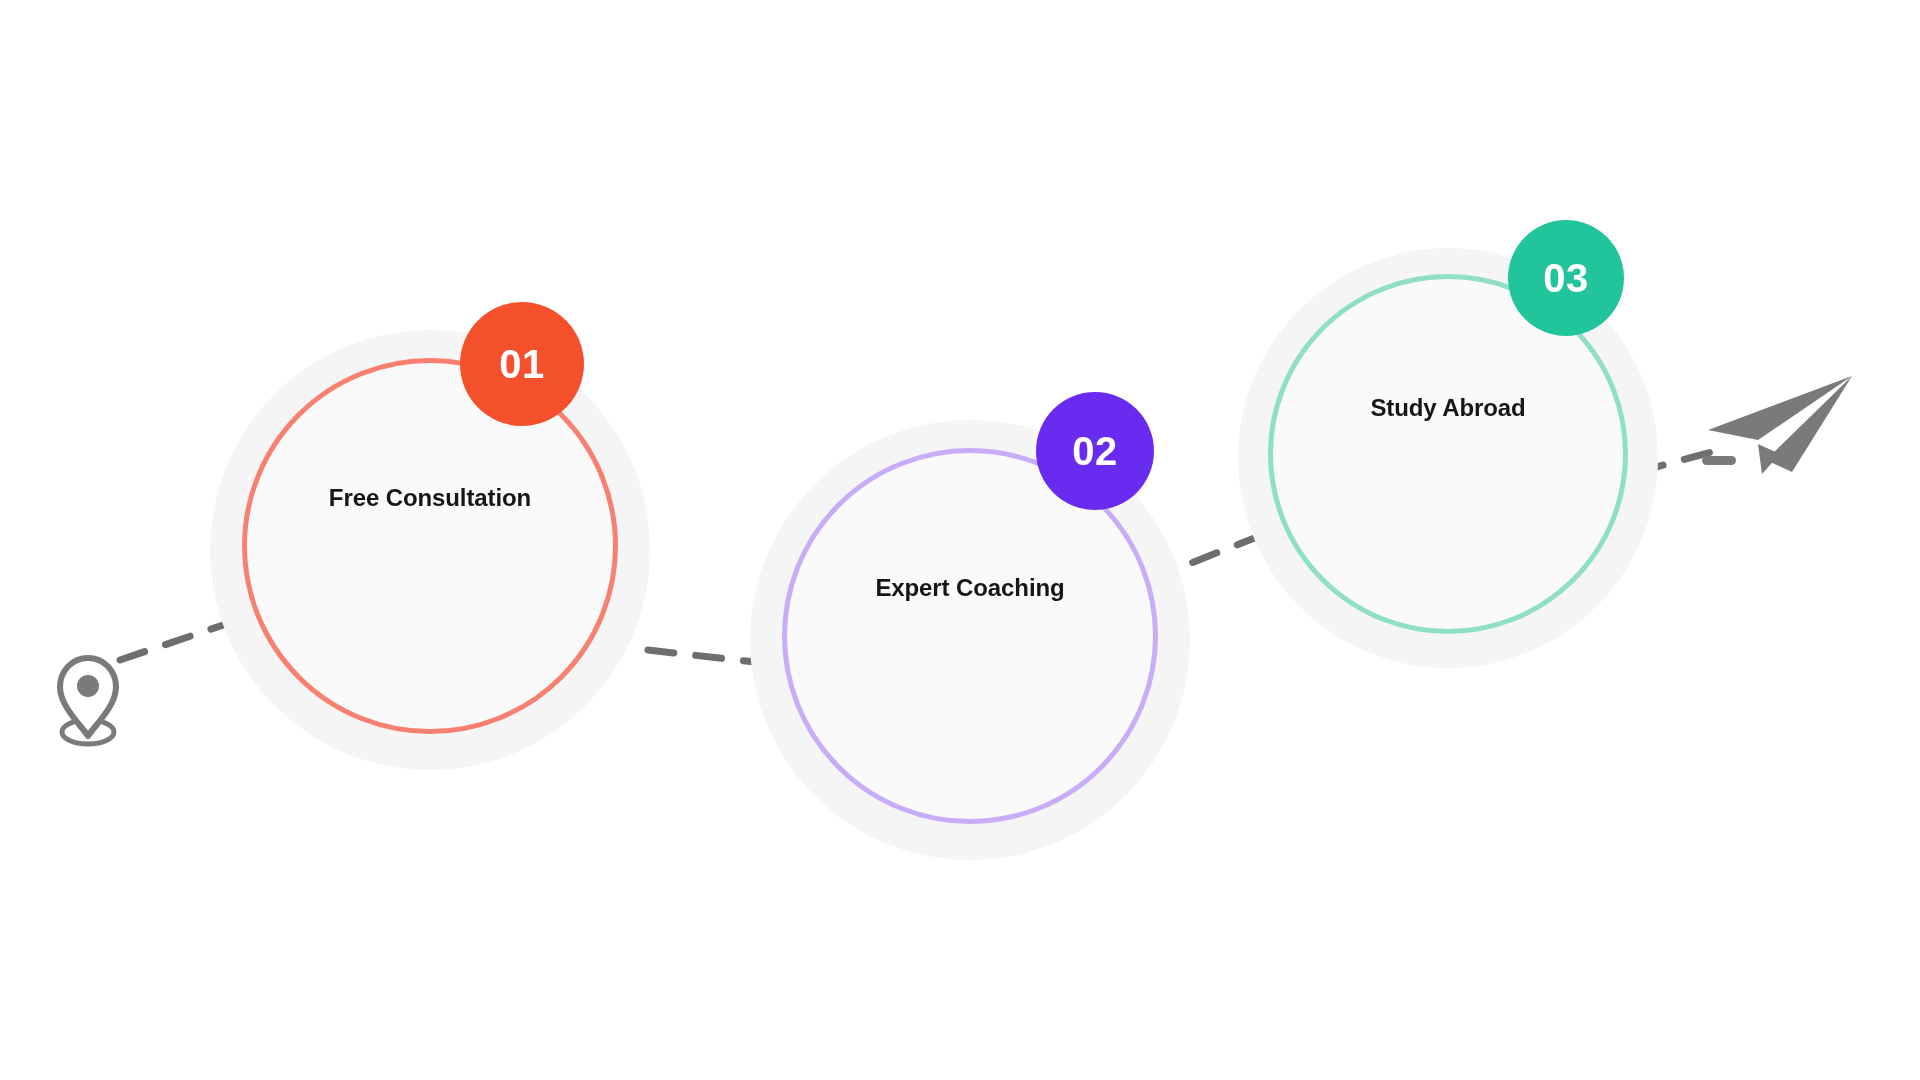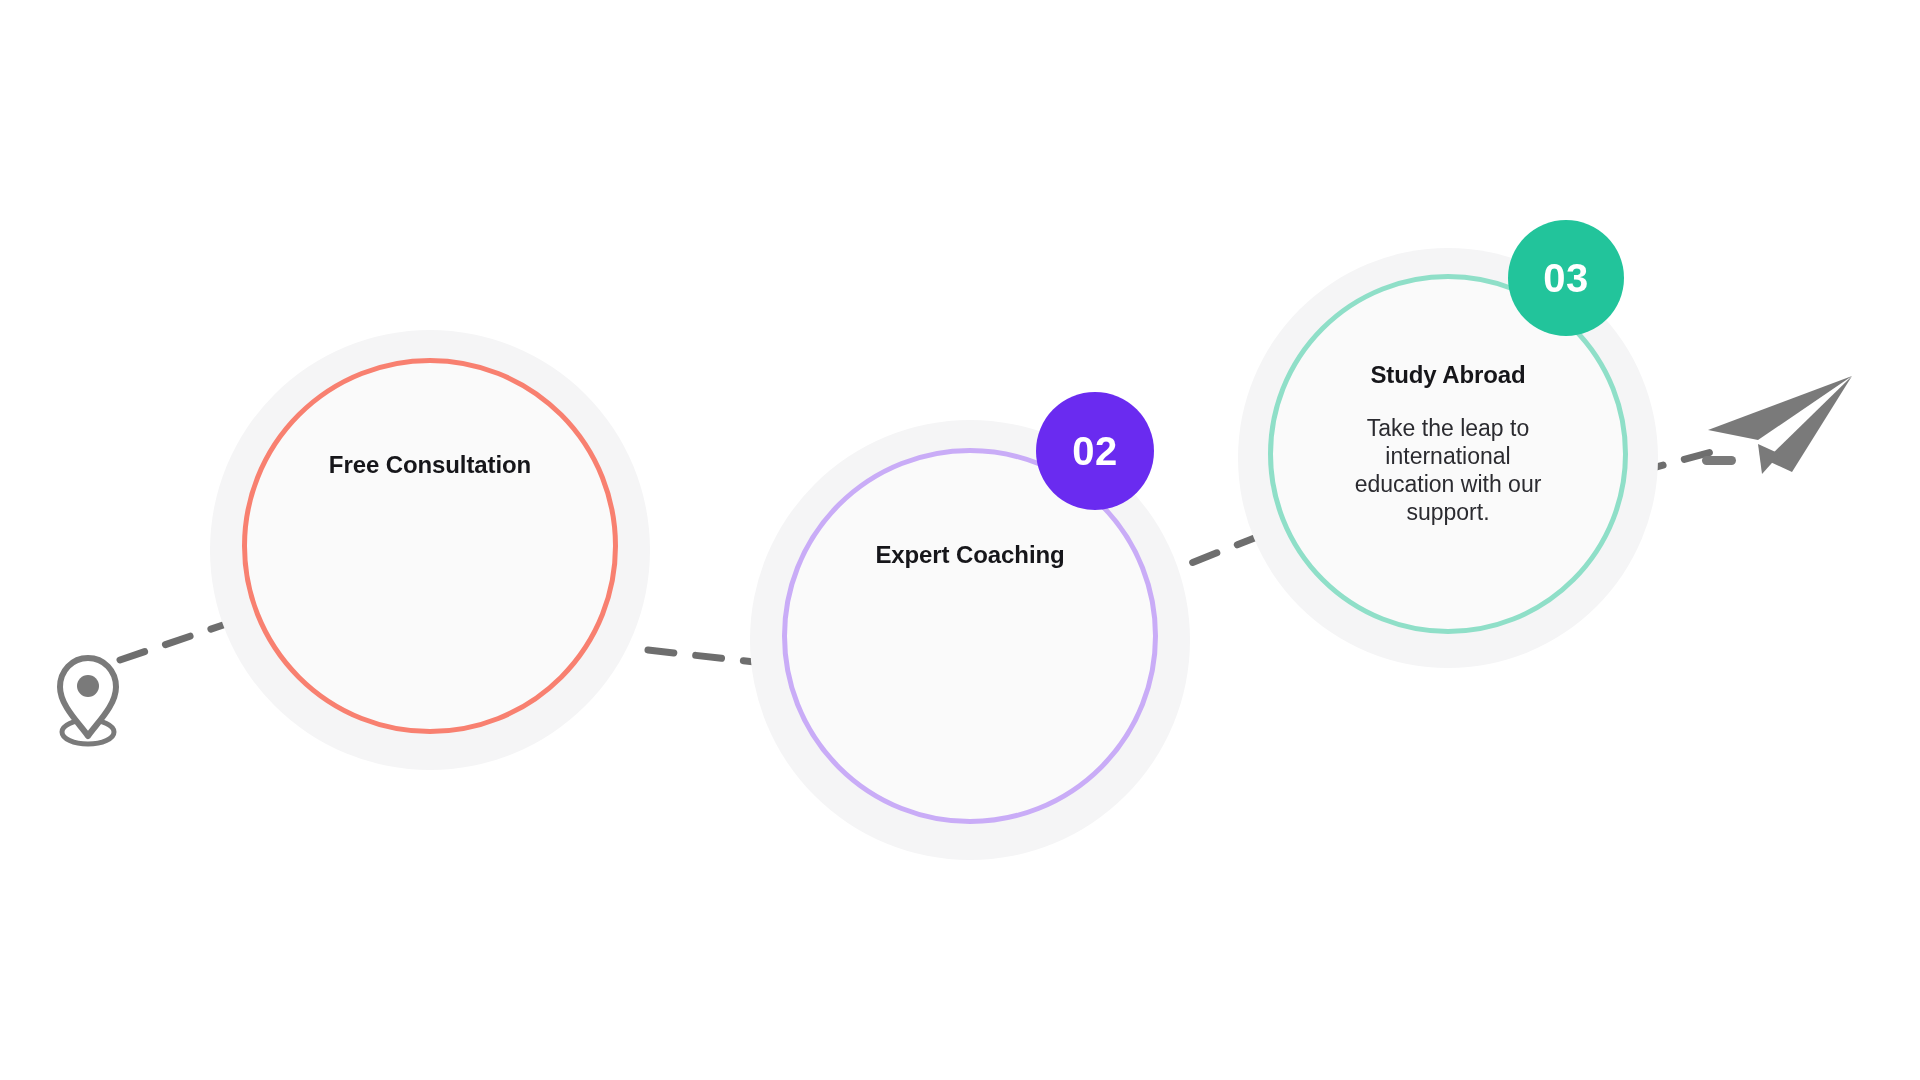--- a/index.html
+++ b/index.html
@@ -58,20 +58,21 @@
   
   .ring-content {
     position: absolute;
     z-index: 4;
     text-align: center;
     box-sizing: border-box;
     display: flex;
     flex-direction: column;
     align-items: center;
     justify-content: flex-start;
+    margin-top: 33px;
   }
 
   .step-title {
     font-size: 24px;
     font-weight: 700;
     color: #16161a;
     letter-spacing: -0.1px;
     line-height: 1.25;
     margin: 0 0 24px 0;
     white-space: nowrap;
@@ -133,20 +134,23 @@
   <div class="step" style="left:210px; top:330px; width:440px; height:440px;">
 
     <div class="halo" style="width:440px; height:440px;"></div>
 
     <div class="ring" style="left:32px; top:28px; width:376px; height:376px; border:5px solid #f88070;"></div>
 
     <div class="ring-content" style="left:52px; top:120px; width:336px;justify-content:center;">
       <div class="step-title">Free Consultation</div>
     </div>
 
+    <div class="badge" style="left:250px; top:-28px; width:124px; height:124px; background:#f4502b;">
+      <span>01</span>
+    </div>
   </div>
 
   <div class="step" style="left:750px; top:420px; width:440px; height:440px;">
 
     <div class="halo" style="width:440px; height:440px;"></div>
 
     <div class="ring" style="left:32px; top:28px; width:376px; height:376px; border:5px solid #c9acf7;"></div>
 
     <div class="ring-content" style="left:52px; top:120px; width:336px;">
       <div class="step-title">Expert Coaching</div>
@@ -158,21 +162,20 @@
   </div>
 
   <div class="step" style="left:1238px; top:248px; width:420px; height:420px;">
 
     <div class="halo" style="width:420px; height:420px;"></div>
 
     <div class="ring" style="left:30px; top:26px; width:360px; height:360px; border:5px solid #8fdfc8;"></div>
 
     <div class="ring-content" style="left:50px; top:112px; width:320px;">
       <div class="step-title">Study Abroad</div>
-      <div class="step-desc" style="width:222px;">Take the leap to international education with our support.</div>
     </div>
 
     <div class="badge" style="left:270px; top:-28px; width:116px; height:116px; background:#22c49b;">
       <span>03</span>
     </div>
   </div>
 
   <div class="endpoint-icon" style="left:1700px; top:368px; width:160px; height:120px;">
     <svg viewBox="0 0 160 120" width="160" height="120">
 

